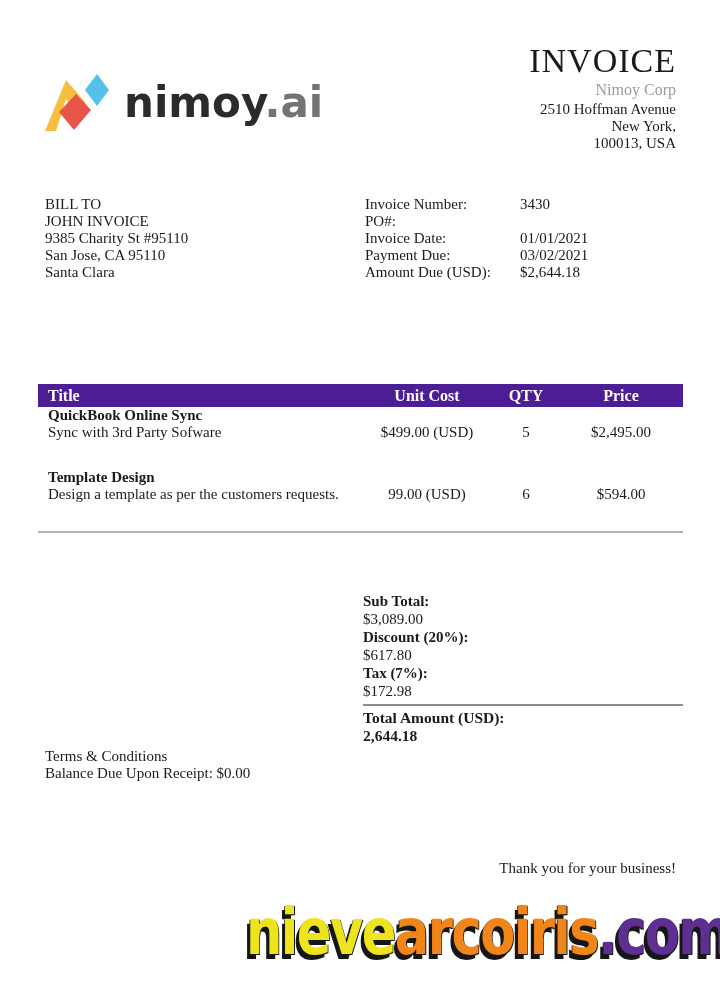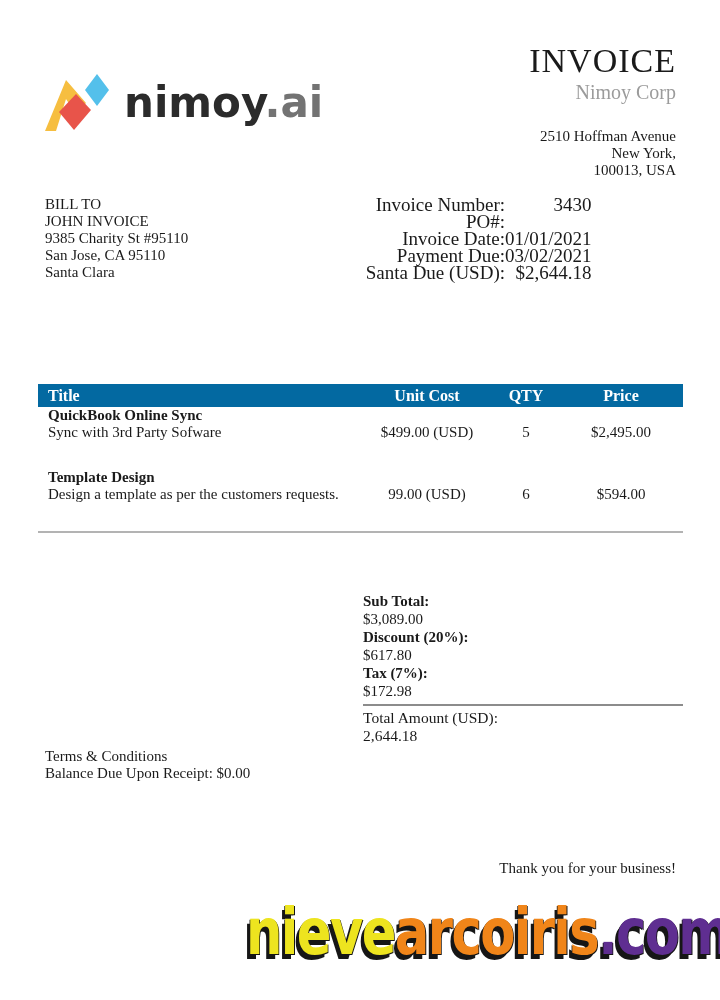--- a/index.html
+++ b/index.html
@@ -8,44 +8,44 @@
     font-family:"Liberation Serif",serif;color:#1a1a1a;overflow:hidden;
   }
   
   .logo{position:absolute;left:45px;top:72px;display:flex;align-items:center;gap:15px;}
   .logo-mark{width:64px;height:62px;}
   .logo-text{font-family:"DejaVu Sans",sans-serif;font-weight:bold;font-size:42px;
     color:#2b2b2b;letter-spacing:0px;line-height:1;}
   .logo-suffix{font-weight:bold;}
   .header-right{position:absolute;right:44px;top:42px;text-align:right;}
   .invoice-title{font-size:34px;font-weight:normal;letter-spacing:1px;line-height:1.1;}
-  .company-name{color:#9b9b9b;font-size:20px;margin-top:2px;}
-  .company-address{margin-top:24px;font-size:15px;line-height:17px;}
+  .company-name{color:#9b9b9b;font-size:16px;margin-top:2px;}
+  .company-address{margin-top:2px;font-size:15px;line-height:17px;}
   
   .billto{position:absolute;left:45px;top:196px;font-size:15px;line-height:17px;}
-  .meta{position:absolute;left:365px;top:196px;font-size:19px;line-height:17px;
-    display:grid;grid-template-columns:140px auto;column-gap:0;text-align:right;}
+  .meta{position:absolute;left:365px;top:196px;font-size:15px;line-height:17px;
+    display:grid;grid-template-columns:140px auto;column-gap:15px;}
   .meta .v{white-space:pre;}
   
   .items{position:absolute;left:38px;top:384px;width:645px;font-size:15px;}
   .thead{display:grid;grid-template-columns:1fr 132px 66px 124px;
     color:#fff;font-weight:bold;font-size:16px;height:23px;align-items:center;}
   .thead .c0{padding-left:10px;}
   .cc{text-align:center;}
   .item-row{display:grid;grid-template-columns:1fr 132px 66px 124px;margin-bottom:28px;}
   .item-title{font-weight:bold;line-height:17px;padding-left:10px;}
   .item-desc{line-height:17px;padding-left:10px;}
   .item-num{text-align:center;padding-top:17px;line-height:17px;}
   .table-divider{border:none;border-top:2px solid #b3b3b3;margin:26px 0 0 0;}
   
   .totals{position:absolute;left:363px;top:592px;width:320px;font-size:15px;}
   .total-row{display:flex;justify-content:space-between;line-height:18px;flex-direction:column;}
   .total-row .lbl{font-weight:bold;}
   .totals-rule{border:none;border-top:2px solid #8c8c8c;margin:4px 0 3px 0;}
-  .grand .lbl,.grand .val{font-weight:normal;font-size:15.5px;}
+  .grand .lbl,.grand .val{font-weight:bold;font-size:15.5px;}
   
   .terms{position:absolute;left:45px;top:748px;font-size:15px;line-height:17px;}
   .thankyou{position:absolute;right:44px;top:860px;font-size:15px;}
   .watermark{
     position:absolute;left:246px;top:896px;white-space:nowrap;line-height:1.15;
     font-family:"DejaVu Sans",sans-serif;font-weight:bold;font-size:64px;
     letter-spacing:-2px;transform:scaleX(0.80);transform-origin:left top;
     text-shadow:-4px 5px 0 #161616, -1px 1px 0 #161616, 1px 1px 0 #161616;
   }
 </style>
@@ -83,26 +83,26 @@
 
   <div class="meta">
     <div>Invoice Number:</div>
     <div class="v">3430</div>
     <div>PO#:</div>
     <div class="v"></div>
     <div>Invoice Date:</div>
     <div class="v">01/01/2021</div>
     <div>Payment Due:</div>
     <div class="v">03/02/2021</div>
-    <div>Santa Due (USD):</div>
+    <div>Amount Due (USD):</div>
     <div class="v">$2,644.18</div>
   </div>
 
   <div class="items">
-    <div class="thead" style="background-color: #0369a1;">
+    <div class="thead" style="background-color: #4c1d95;">
       <div class="c0">Title</div>
       <div class="cc">Unit Cost</div>
       <div class="cc">QTY</div>
       <div class="cc">Price</div>
     </div>
 
     <div class="item-row">
       <div>
         <div class="item-title">QuickBook Online Sync</div>
         <div class="item-desc">Sync with 3rd Party Sofware</div>

